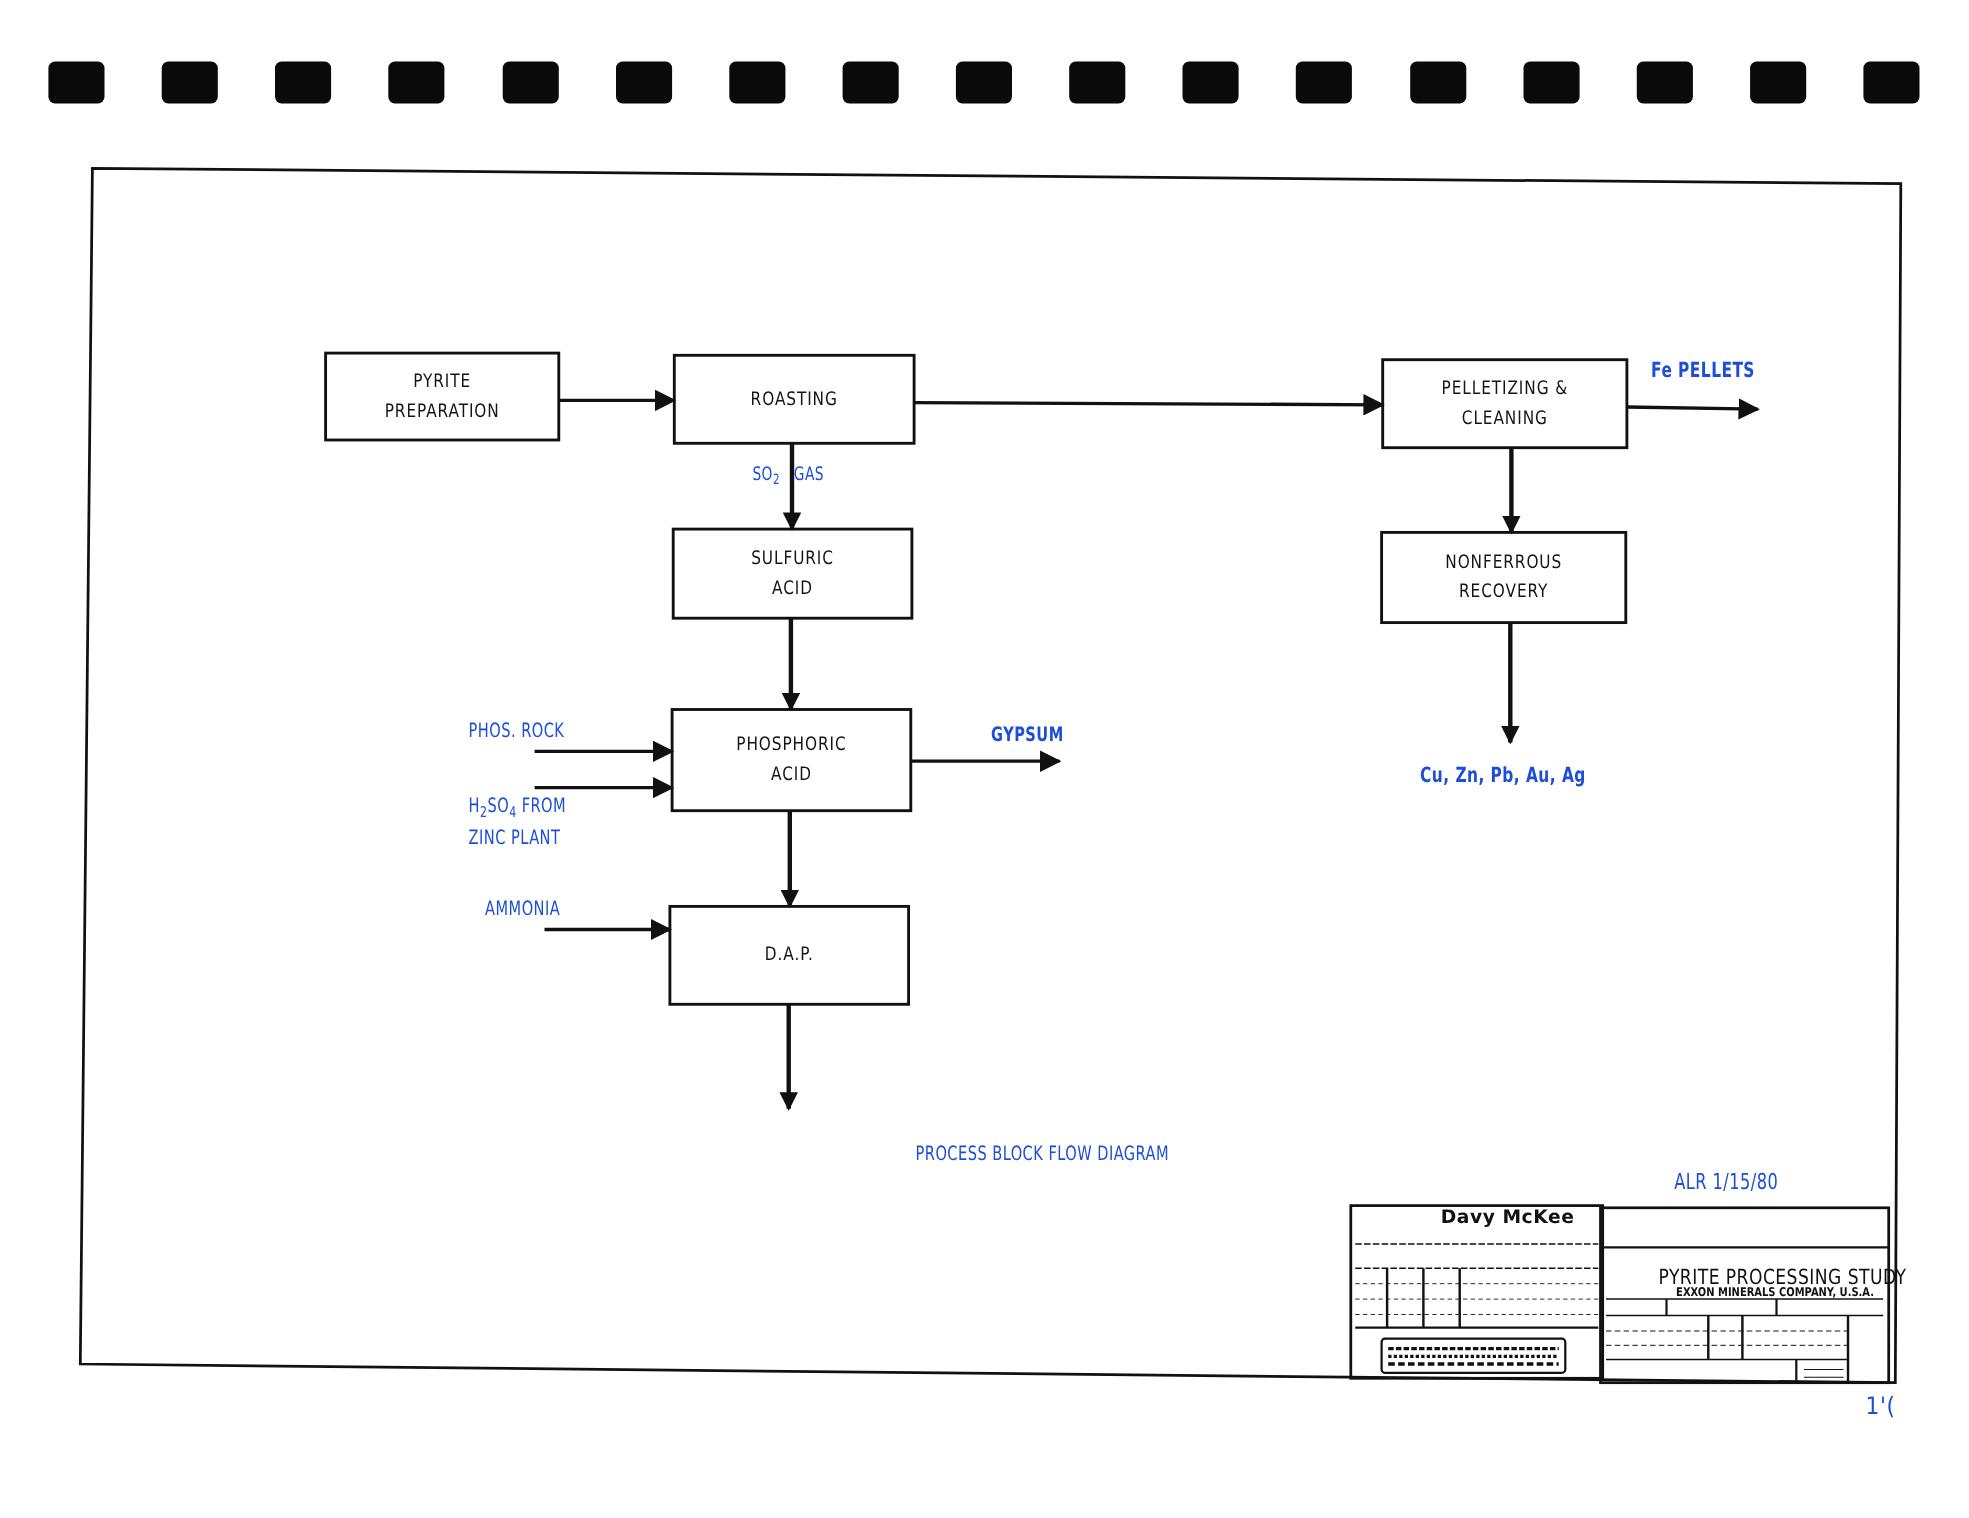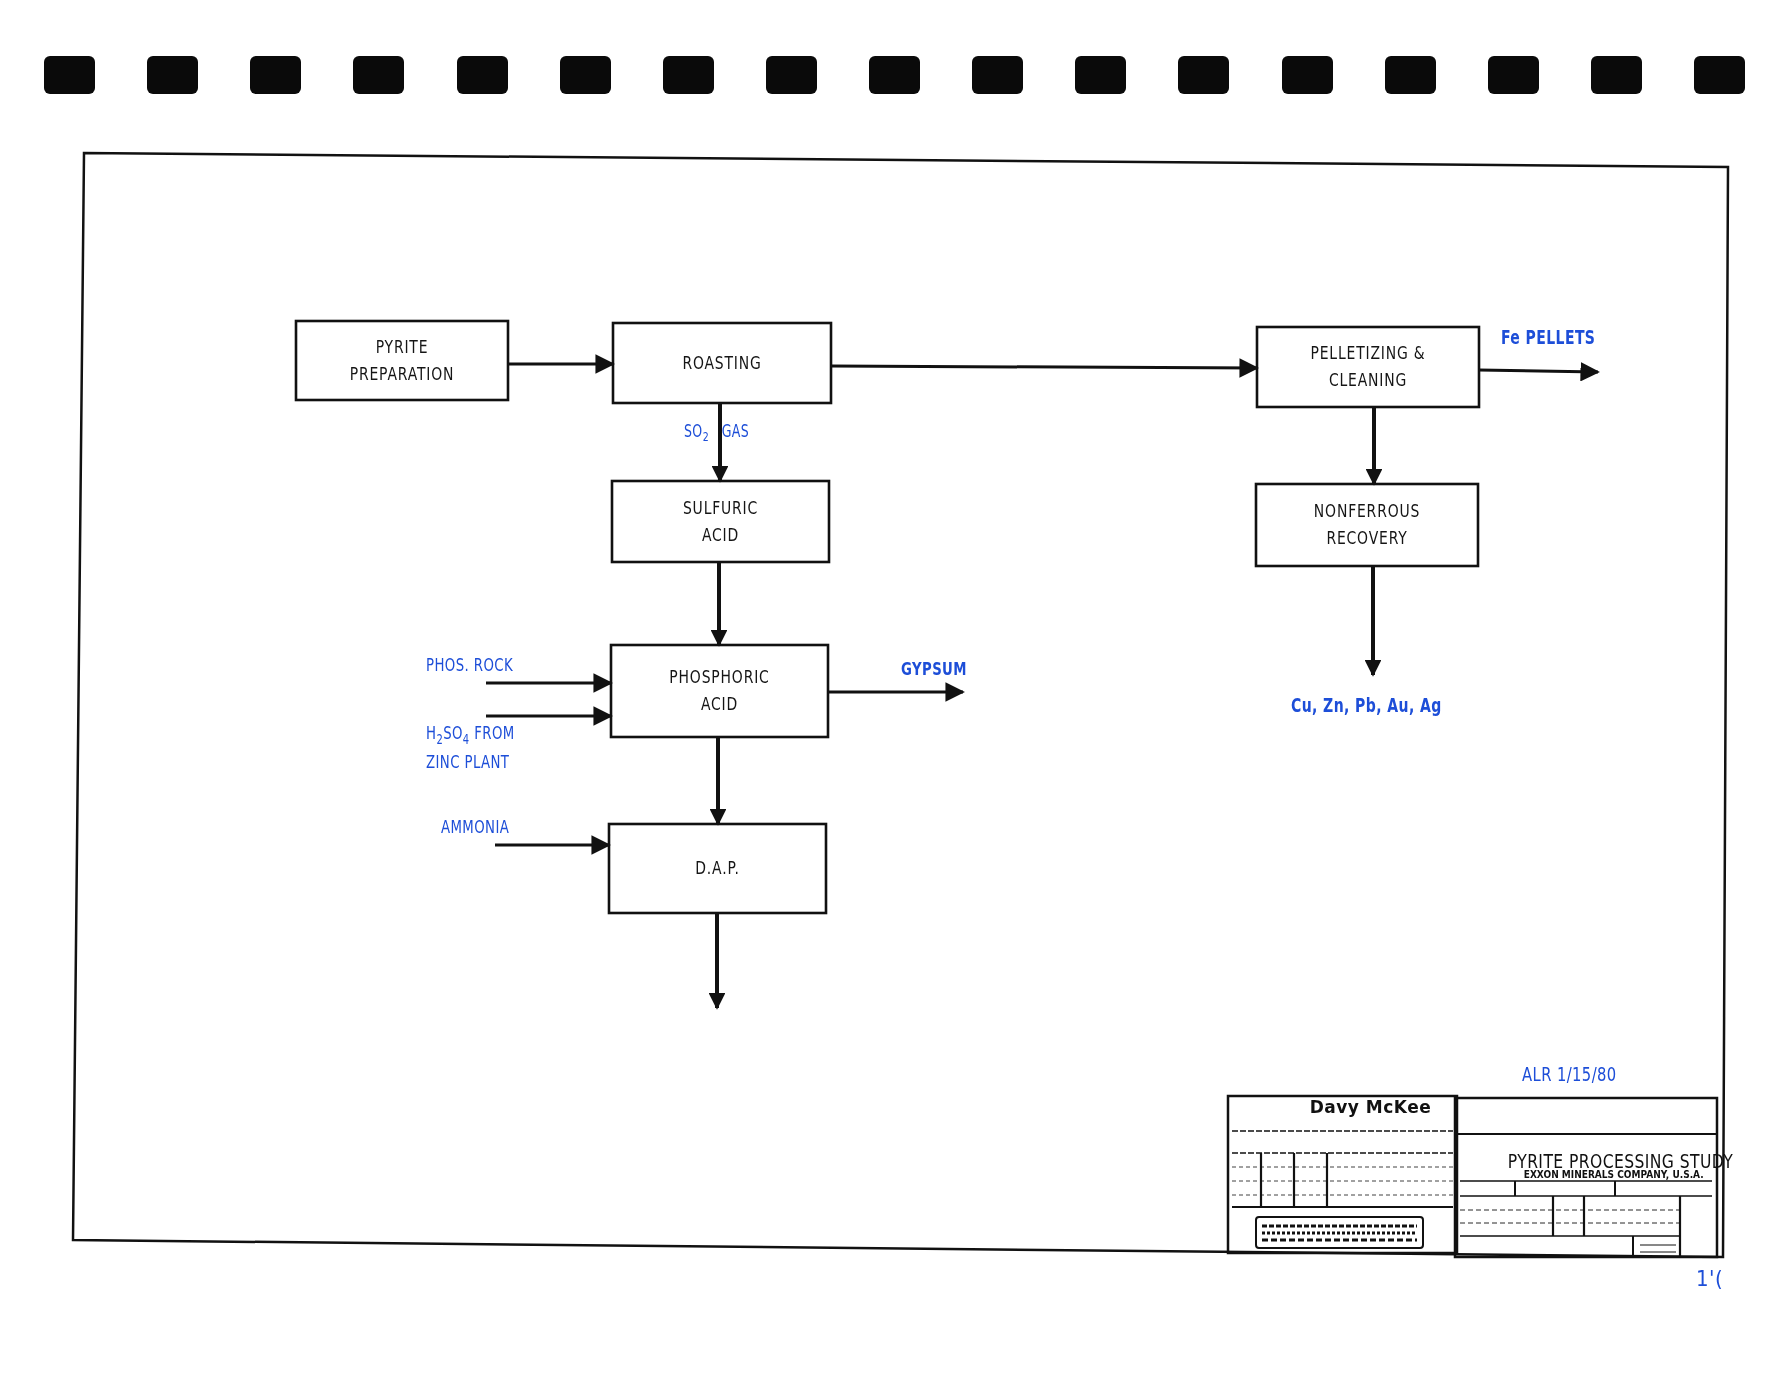--- a/index.html
+++ b/index.html
@@ -156,20 +156,21 @@
   <span class="cond">GYPSUM</span>
 </div>
 <div class="t" style="left:1501px; top:326px; font-size:19px; font-weight:bold;">
   <span class="cond">Fe PELLETS</span>
 </div>
 <div class="t" style="left:1263px; top:694px; font-size:19px; font-weight:bold;margin-left:28px;">
   <span class="cond">Cu, Zn, Pb, Au, Ag</span>
 </div>
 
 <div class="t" style="left:560px; top:1036px; width:776px; text-align:center; font-size:18px; line-height:27px;">
+  <div><span class="cond-c">PROCESS BLOCK FLOW DIAGRAM</span></div>
 </div>
 
 <div class="t" style="left:1522px; top:1062px; font-size:20px;">
   <span class="cond">ALR 1/15/80</span>
 </div>
 
 <div class="tb-text" style="left:1228px; top:1097px; width:229px; text-align:center; font-size:17px; font-weight:bold; letter-spacing:0.5px;">
   <span>Davy McKee</span>
 </div>
 <div class="tb-text" style="left:1455px; top:1168px; width:262px; text-align:center; font-size:11px; font-weight:bold;">

